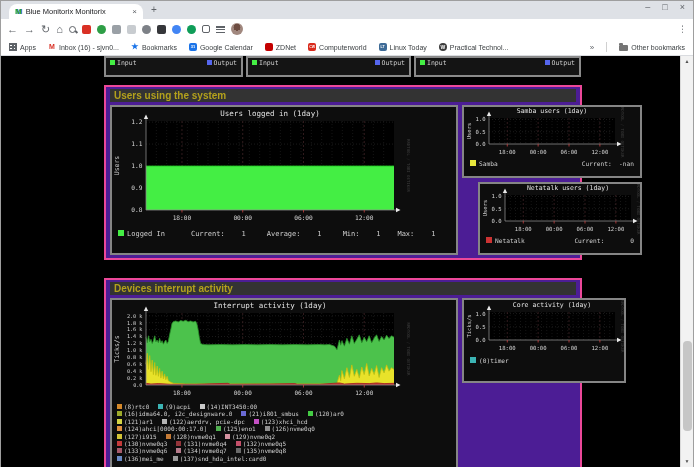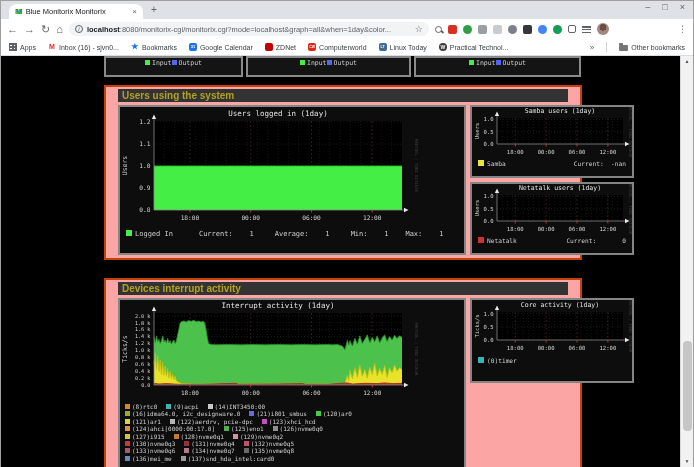--- a/index.html
+++ b/index.html
@@ -57,25 +57,25 @@
   .bk-divider { width:1px; height:10px; background:#d0d0d0; }
   .folder { width:9px; height:6px; background:#757575; border-radius:1px; position:relative; margin-top:2px; }
   .folder::before { content:""; position:absolute; top:-2px; left:0; width:4px; height:2px; background:#757575; border-radius:1px 1px 0 0; }
 
   
   .page { position:relative; height:411px; background:#000; overflow:hidden; }
   .content { position:absolute; left:103px; top:0; width:478px; }
 
   .partial-row { display:flex; gap:3px; height:21px; }
   .pbox { border:2px solid #8a8a8a; background:#141414; display:flex; flex-direction:column; }
-  .plegend { display:flex; justify-content:center; padding:1px 4px 0;
+  .plegend { display:flex; justify-content:space-between; padding:1px 4px 0;
              font:6.5px "DejaVu Sans Mono", monospace; color:#cfcfcf; }
   .sq { display:inline-block; width:5px; height:5px; margin-right:2px; }
 
-  .section { border:2px solid #c2410c; background:#fca5a5; padding:2px 12px 3px; margin-top:8px; }
+  .section { border:2px solid #ec4899; background:#4c1d95; padding:2px 4px 3px; margin-top:8px; }
   .sec-head { height:13px; background:#333; color:#b3a11c; font-size:10px; font-weight:bold;
               padding:0 4px; line-height:13px; }
   .sec-body { display:flex; gap:4px; margin-top:3px; }
   .col { display:flex; flex-direction:column; gap:4px; flex:1; }
 
   .gbox { border:2px solid #858585; background:#0d0d0d; }
   .gbox.big { width:348px; flex:none; }
   .glegend { display:flex; align-items:center; padding:1px 6px 2px;
              font:7px "DejaVu Sans Mono", monospace; color:#cfcfcf; white-space:pre; }
   .glegend.between { justify-content:space-between; font-size:6.2px; }
@@ -110,25 +110,20 @@
       <span>□</span>
       <span>×</span>
     </div>
   </div>
 
   <div class="toolbar">
     <span class="navic">←</span>
     <span class="navic">→</span>
     <span class="navic">↻</span>
     <span class="navic">⌂</span>
-    <div class="omnibox">
-      <span class="info-i">i</span>
-      <span class="url"><b>localhost</b><span>:8080/monitorix-cgi/monitorix.cgi?mode=localhost&amp;graph=all&amp;when=1day&amp;color...</span></span>
-      <span class="omni-star">☆</span>
-    </div>
     <span id="ext-icons" style="display:flex;gap:6px;align-items:center;">
         <span class="ext mag" style="background: rgb(95, 99, 104);"></span>
         <span class="ext square" style="background: rgb(217, 48, 37);"></span>
         <span class="ext circle" style="background: rgb(46, 158, 70);"></span>
         <span class="ext square" style="background: rgb(154, 160, 166);"></span>
         <span class="ext square" style="background: rgb(200, 204, 208);"></span>
         <span class="ext circle" style="background: rgb(125, 129, 135);"></span>
         <span class="ext square" style="background: rgb(53, 54, 58);"></span>
         <span class="ext circle" style="background: rgb(66, 133, 244);"></span>
         <span class="ext circle" style="background: rgb(15, 157, 88);"></span>
@@ -319,21 +314,21 @@
                     <text x="21.5" y="38.96" text-anchor="end" fill="#d6d6d6" font-size="5.6" font-family="DejaVu Sans Mono, monospace">0.0</text>
                     <text x="21.5" y="26.695849056603777" text-anchor="end" fill="#d6d6d6" font-size="5.6" font-family="DejaVu Sans Mono, monospace">0.5</text>
                     <text x="21.5" y="14.431698113207549" text-anchor="end" fill="#d6d6d6" font-size="5.6" font-family="DejaVu Sans Mono, monospace">1.0</text>
                     <text x="88" y="6" text-anchor="middle" fill="#e2e2e2" font-size="6.5" font-family="DejaVu Sans Mono, monospace">Samba users  (1day)</text>
                     <text x="7" y="24" text-anchor="middle" fill="#cfcfcf" font-size="5.5" font-family="DejaVu Sans Mono, monospace" transform="rotate(-90 7 24)">Users</text>
                     <text x="157" y="24" text-anchor="middle" fill="#3c3c3c" font-size="4" font-family="DejaVu Sans Mono, monospace" transform="rotate(90 157 24)">RRDTOOL / TOBI OETIKER</text>
                   </svg>
                 </div>
               <div class="glegend between"><span class="lg"><i style="background: rgb(230, 230, 60);"></i>Samba</span><span class="stats">Current:  -nan</span></div>
             </div>
-            <div class="gbox" style="height:73px;">
+            <div class="gbox" style="height:73px;margin-left:16px;">
               <div class="svgwrap">
                   <svg width="160" height="52" viewBox="0 0 160 52" style="display: block;">
                     <rect x="25" y="11" width="126" height="26" fill="#000"></rect>
                     <line x1="30.25" y1="11" x2="30.25" y2="37" stroke="#242424" stroke-width="0.6" stroke-dasharray="1,2"></line>
                     <line x1="35.5" y1="11" x2="35.5" y2="37" stroke="#242424" stroke-width="0.6" stroke-dasharray="1,2"></line>
                     <line x1="40.75" y1="11" x2="40.75" y2="37" stroke="#242424" stroke-width="0.6" stroke-dasharray="1,2"></line>
                     <line x1="46" y1="11" x2="46" y2="37" stroke="#242424" stroke-width="0.6" stroke-dasharray="1,2"></line>
                     <line x1="51.25" y1="11" x2="51.25" y2="37" stroke="#242424" stroke-width="0.6" stroke-dasharray="1,2"></line>
                     <line x1="56.5" y1="11" x2="56.5" y2="37" stroke="#242424" stroke-width="0.6" stroke-dasharray="1,2"></line>
                     <line x1="61.75" y1="11" x2="61.75" y2="37" stroke="#242424" stroke-width="0.6" stroke-dasharray="1,2"></line>

